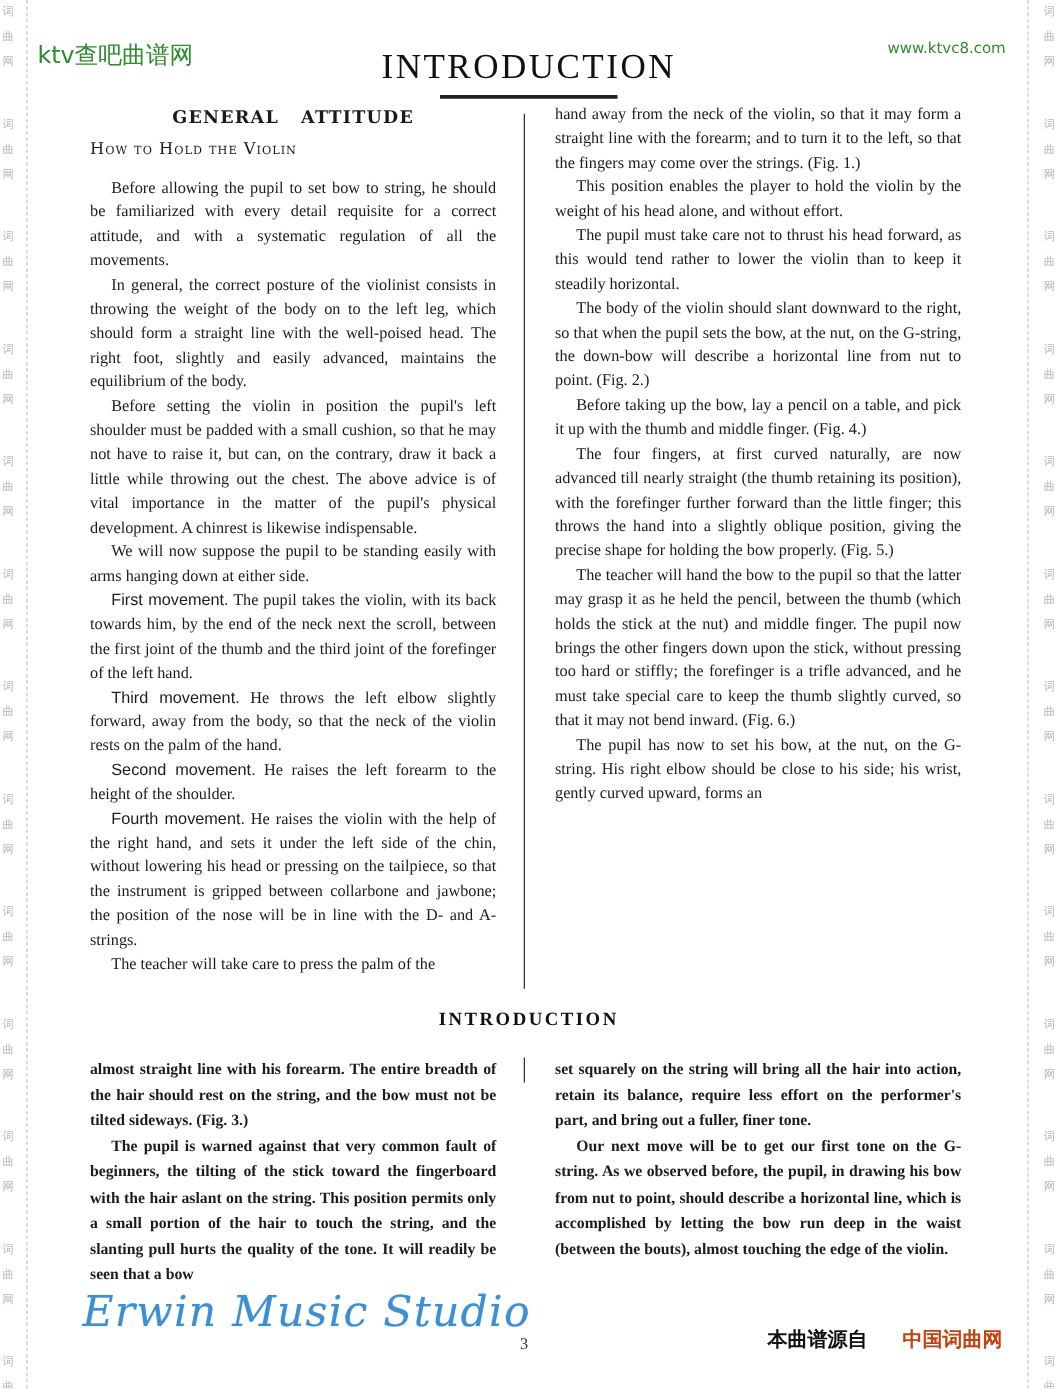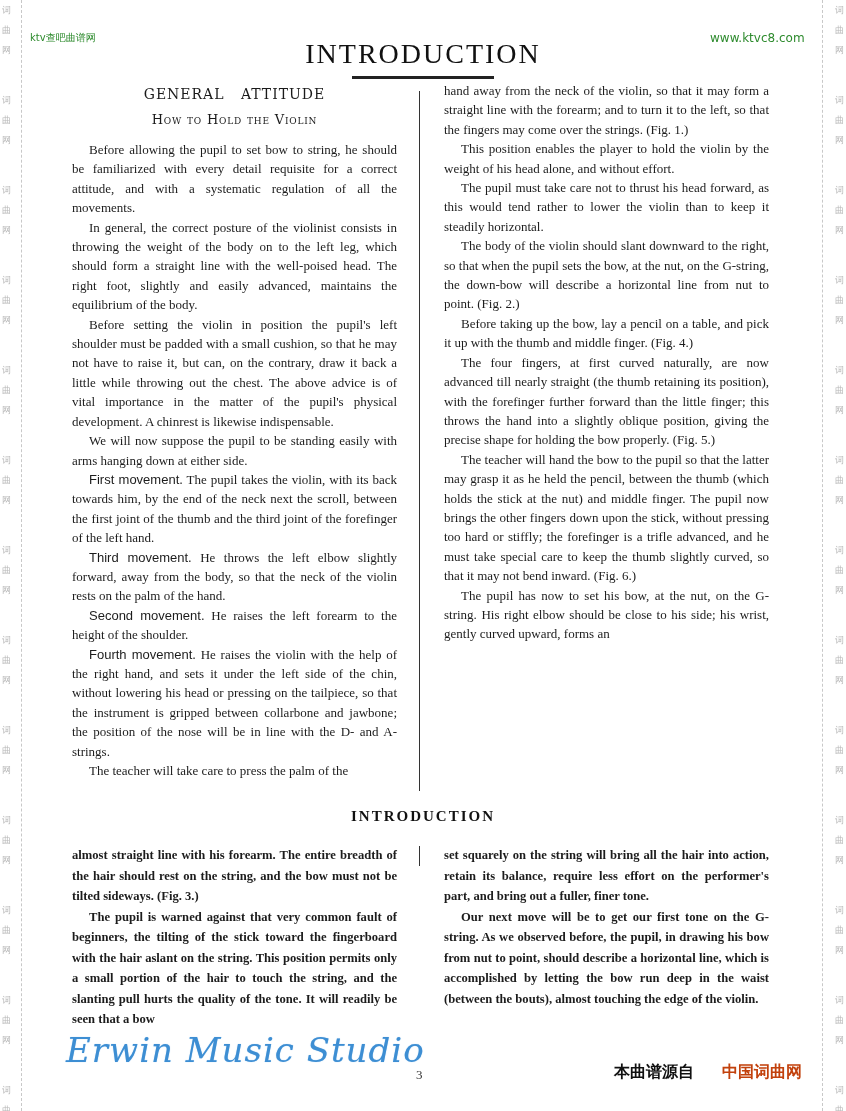--- a/index.html
+++ b/index.html
@@ -12,41 +12,41 @@
     display: flex; flex-direction: column; align-items: center;
     font-family: "DejaVu Sans", sans-serif; font-size: 9px; color: #b8b8b8; line-height: 20px;
   }
   .gutter.left { left: 0; }
   .gutter.right { right: 0; }
   .gutter .grp { margin-bottom: 30px; display:flex; flex-direction:column; align-items:center; }
   .dash { position: absolute; top: 0; height: 1111px; border-left: 1px dashed #c8c8c8; }
   .dash.left { left: 21px; }
   .dash.right { left: 822px; }
 
-  .wm { position: absolute; top: 31px; font-family: "DejaVu Sans", sans-serif; font-size: 10px; color: #2e8b2e; }
+  .wm { position: absolute; top: 31px; font-family: "DejaVu Sans", sans-serif; font-size: 19px; color: #2e8b2e; }
   .wm.left { left: 30px; }
   .wm.right { left: 710px; font-size: 12px; }
 
   .title {
     position: absolute; top: 38px; left: 0; width: 846px; text-align: center;
     font-family: "Liberation Serif", serif; font-size: 28px; letter-spacing: 2px; color: #111;
   }
   .title-rule { position: absolute; top: 76px; left: 352px; width: 142px; height: 3px; background: #222; }
 
   .col {
     position: absolute; width: 325px;
     font-family: "Liberation Serif", serif; font-size: 13px; line-height: 19.4px;
     text-align: justify; color: #1c1c1c;
   }
   .col p { margin: 0; text-indent: 17px; }
   .col1 { left: 72px; top: 126px; }
   .col2 { left: 444px; top: 81px; }
   .col2 p.first { text-indent: 0; }
   .sec-head { text-align: center; font-size: 14px; letter-spacing: 1px; margin: 0 0 4px 0; }
-  .sub-head { text-align: center; font-variant: small-caps; font-size: 13px; letter-spacing: 0.8px; margin: 0 0 6px 0; }
+  .sub-head { font-variant: small-caps; font-size: 13px; letter-spacing: 0.8px; margin: 0 0 6px 0; }
   .col2 .sub-head { margin-top: 14px; }
   .sec-head.abs { position: absolute; left: 72px; top: 86px; width: 325px; }
   .sub-head.abs { position: absolute; left: 72px; top: 112px; width: 325px; }
   .mv { font-family: "Liberation Sans", sans-serif; font-size: 13px; font-weight: normal; }
 
   .vrule { position: absolute; left: 419px; width: 1px; background: #333; }
   .vrule.top { top: 91px; height: 700px; }
   .vrule.bot { top: 846px; height: 20px; }
 
   .title2 {
@@ -204,21 +204,21 @@
   </div>
 <div class="dash left"></div>
 <div class="dash right"></div>
 
 <div class="wm left">ktv查吧曲谱网</div>
 <div class="wm right">www.ktvc8.com</div>
 
 <div class="title">INTRODUCTION</div>
 <div class="title-rule"></div>
 
-<div class="sec-head abs" style="white-space:pre;">GENERAL   ATTITUDE</div>
+<div class="sec-head abs" style="white-space:pre;font-weight:bold;">GENERAL   ATTITUDE</div>
 <div class="sub-head abs">How to Hold the Violin</div>
 
 <div class="col col1" style="top:140px;" id="c1">
     <p>Before allowing the pupil to set bow to string, he should be familiarized with every detail requisite for a correct attitude, and with a systematic regulation of all the movements.</p>
     <p>In general, the correct posture of the violinist consists in throwing the weight of the body on to the left leg, which should form a straight line with the well-poised head. The right foot, slightly and easily advanced, maintains the equilibrium of the body.</p>
     <p>Before setting the violin in position the pupil's left shoulder must be padded with a small cushion, so that he may not have to raise it, but can, on the contrary, draw it back a little while throwing out the chest. The above advice is of vital importance in the matter of the pupil's physical development. A chinrest is likewise indispensable.</p>
     <p>We will now suppose the pupil to be standing easily with arms hanging down at either side.</p>
     <p><span class="mv">First movement.</span> The pupil takes the violin, with its back towards him, by the end of the neck next the scroll, between the first joint of the thumb and the third joint of the forefinger of the left hand.</p>
     <p><span class="mv">Third movement.</span> He throws the left elbow slightly forward, away from the body, so that the neck of the violin rests on the palm of the hand.</p>
     <p><span class="mv">Second movement.</span> He raises the left forearm to the height of the shoulder.</p>

